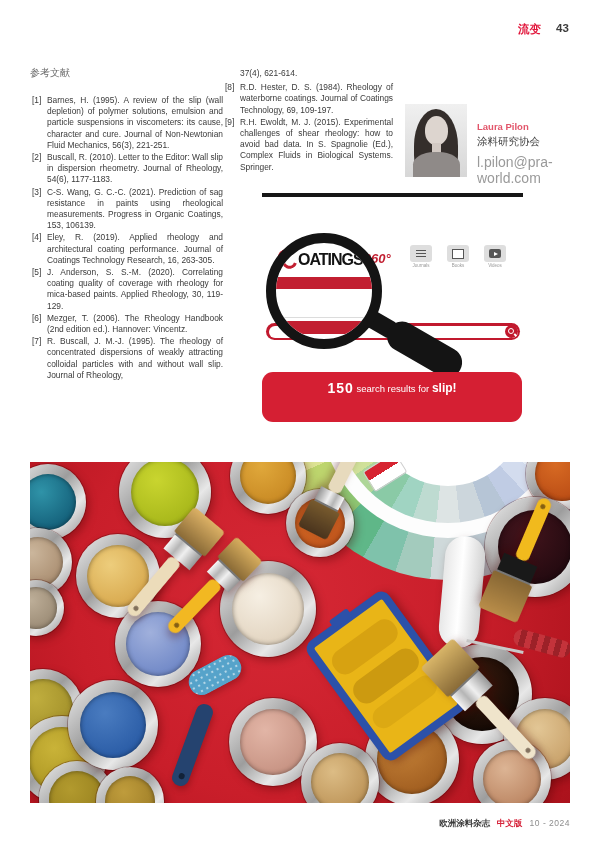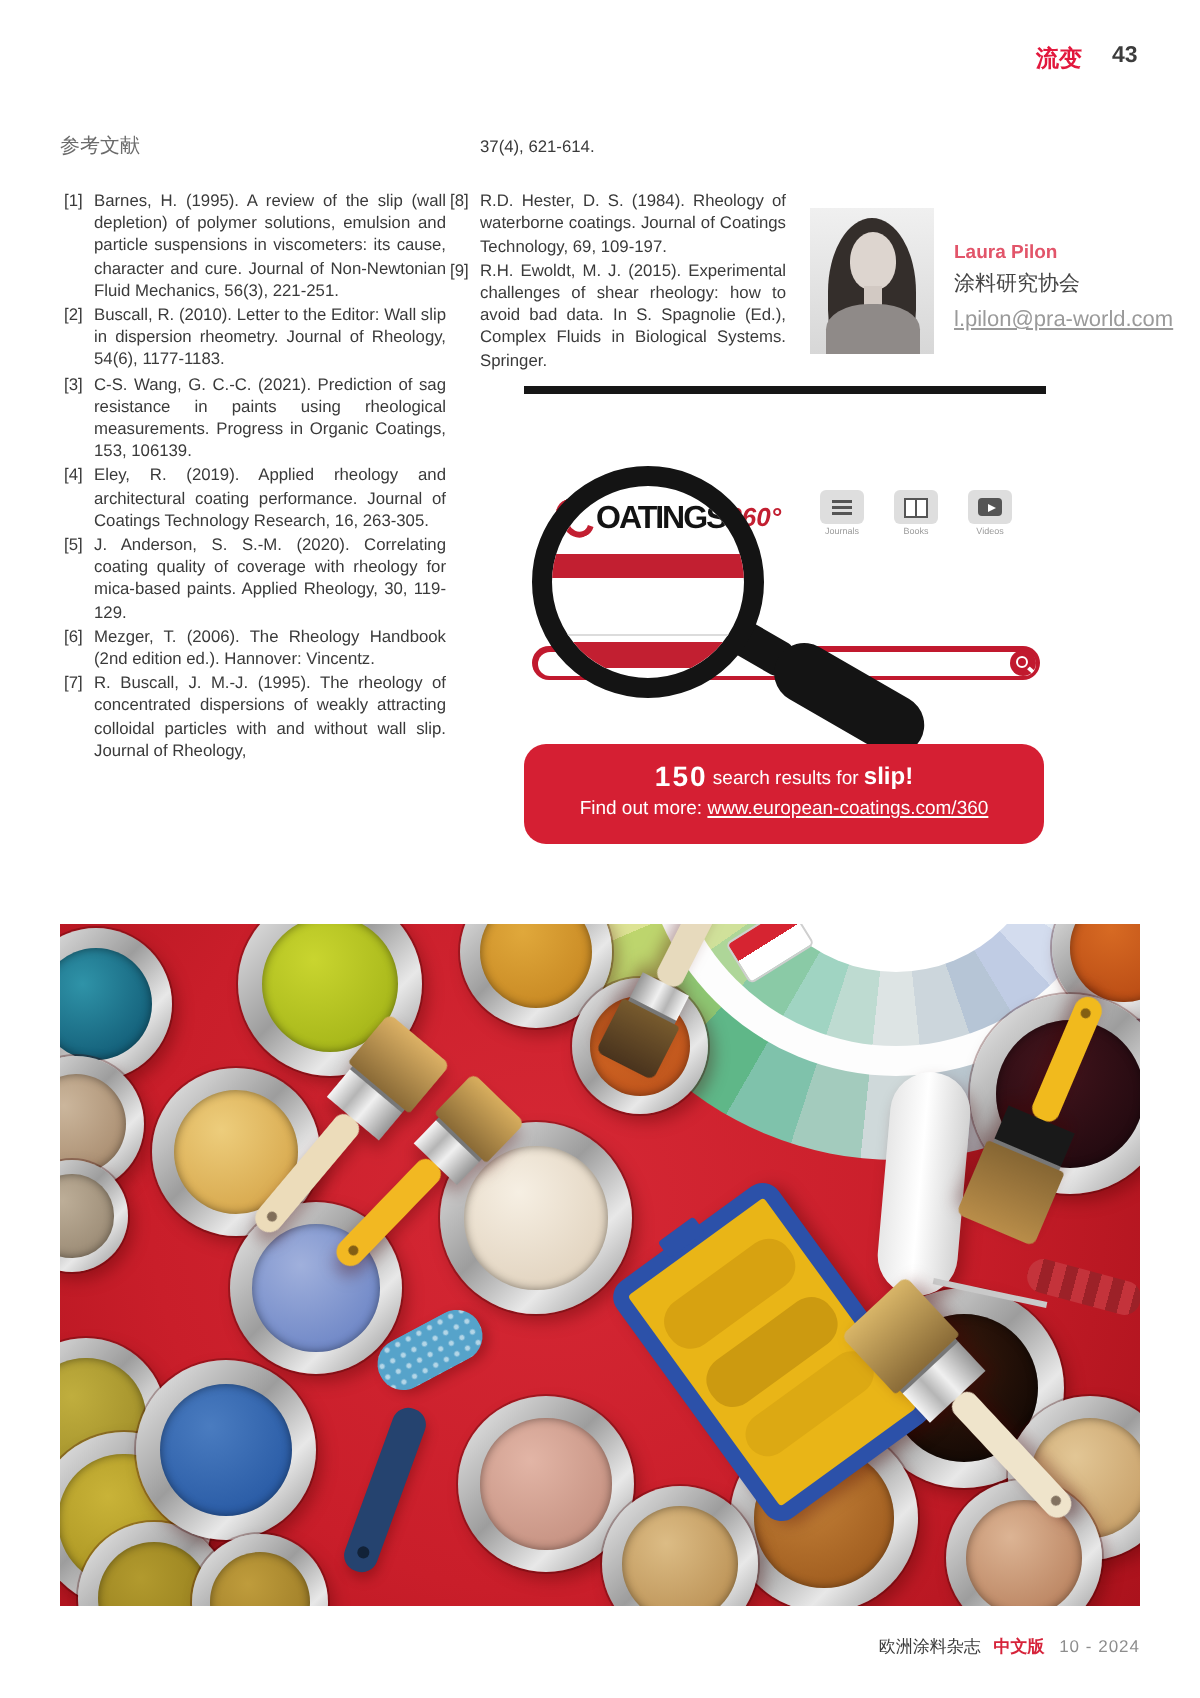--- a/index.html
+++ b/index.html
@@ -11,33 +11,33 @@
   .hdr-page{position:absolute;top:22px;left:556px;font-size:11.5px;font-weight:bold;color:#3c3c3c;}
 
   
   .refs-heading{position:absolute;left:30px;top:66px;font-size:10px;color:#6b6b6b;}
   .col{position:absolute;font-size:8.4px;line-height:11.2px;color:#3a3a3a;}
   .col-left{left:32px;top:95px;width:191px;}
   .col-mid{left:225px;top:68px;width:168px;}
   .ref{display:grid;grid-template-columns:12px 1fr;column-gap:3px;margin-bottom:1px;}
   .ref-num{color:#3a3a3a;}
   .ref-text{text-align:justify;}
-  .carryover{margin-left:15px;margin-bottom:16px;}
+  .carryover{margin-left:15px;margin-bottom:3px;}
 
   
   .portrait{position:absolute;left:405px;top:104px;width:62px;height:73px;overflow:hidden;
             background:linear-gradient(180deg,#f0f0f0,#d7d7d7);}
   .p-hair{position:absolute;left:9px;top:5px;width:44px;height:74px;border-radius:50% 50% 38% 38%;background:#342e2b;}
   .p-face{position:absolute;left:20px;top:12px;width:23px;height:29px;border-radius:50% 50% 46% 46%;background:#ddd5cf;}
   .p-neck{position:absolute;left:27px;top:39px;width:9px;height:10px;background:#d2c9c3;}
   .p-body{position:absolute;left:8px;top:48px;width:47px;height:28px;border-radius:45% 45% 0 0;background:#8f8a88;}
   .author-info{position:absolute;left:477px;top:121px;}
   .author-name{font-size:9.5px;font-weight:bold;color:#e2556a;}
   .author-affil{font-size:10.5px;color:#454545;margin-top:3px;}
-  .author-email{font-size:11px;color:#9a9a9a;margin-top:5px;text-decoration:underline;}
+  .author-email{font-size:14px;color:#9a9a9a;margin-top:5px;}
 
   
   .ad{position:absolute;left:260px;top:193px;width:264px;height:233px;}
   .ad-rule{position:absolute;left:2px;top:0;width:261px;height:4px;background:#161616;}
   .ad-headline{position:absolute;top:8px;width:100%;text-align:center;
                font-family:"DejaVu Serif",serif;font-style:italic;font-weight:bold;font-size:21px;color:#101010;}
   .ad-site{position:absolute;left:0;top:48px;width:100%;height:52px;}
   .site-logo{position:absolute;left:18px;top:8px;display:flex;align-items:center;}
   .logo-cmark{width:11px;height:13px;border:3px solid #c21f31;border-right-color:transparent;border-radius:50%;
               transform:rotate(-25deg);margin-right:1px;}
@@ -119,21 +119,21 @@
          transform:translate(-50%,-50%) rotate(var(--rot));filter:drop-shadow(3px 4px 4px rgba(70,0,0,.35));}
   .bristles{width:var(--bw);height:var(--bh);border-radius:4px 4px 2px 2px;
             background:linear-gradient(180deg,var(--bc),#7e6030 115%);}
   .ferrule{width:calc(var(--bw) - 6px);height:var(--fh);border-top:2px solid #777;
            background:var(--fc,linear-gradient(90deg,#f6f6f6,#b5b5b5 30%,#f0f0f0 55%,#969696));}
   .handle{width:14px;height:var(--hh);background:var(--hc);border-radius:7px 7px 9px 9px;position:relative;}
   .handle::after{content:'';position:absolute;left:4.5px;bottom:6px;width:5px;height:5px;border-radius:50%;background:rgba(40,20,10,.55);}
 
   
   .footer{position:absolute;right:30px;top:818px;font-size:8.5px;text-align:right;}
-  .f-journal{font-weight:normal;color:#3a3a3a;}
+  .f-journal{font-weight:bold;color:#3a3a3a;}
   .f-edition{font-weight:bold;color:#d6233a;margin-left:4px;}
   .f-issue{color:#8d8d8d;margin-left:5px;letter-spacing:.5px;}
 </style>
 </head>
 <body>
 
 <div class="page">
 
   <div class="hdr-section">流变</div>
   <div class="hdr-page">43</div>
@@ -243,24 +243,20 @@
       <div class="lens-hairline"></div>
       <div class="lens-bar2"></div>
     </div>
 
     <div class="ad-results">
       <div class="res-line1">
         <span class="res-count">150</span>
         <span>search results for</span>
         <span class="res-term">slip!</span>
       </div>
-      <div class="res-line2">
-        <span>Find out more:</span>
-        <span class="res-url">www.european-coatings.com/360</span>
-      </div>
     </div>
   </div>
 
   <div class="photo">
     <div class="fan-c fan-outer"></div>
     <div class="fan-c fan-white1"></div>
     <div class="fan-c fan-inner"></div>
     <div class="fan-c fan-white2"></div>
     <div class="fan-hub"></div>
 

